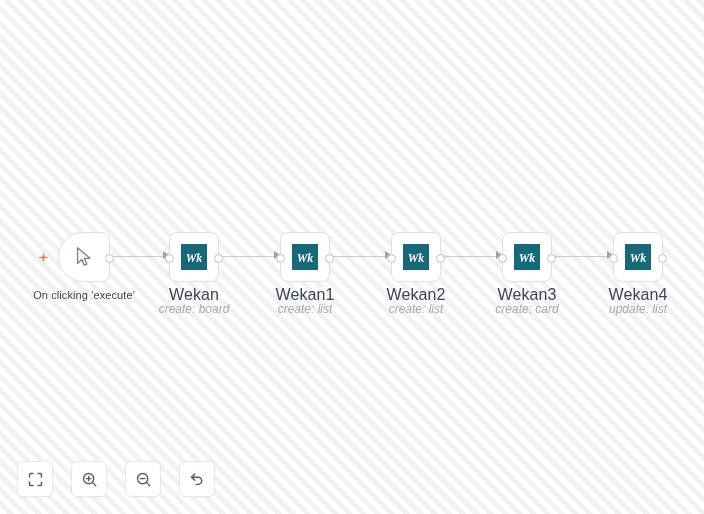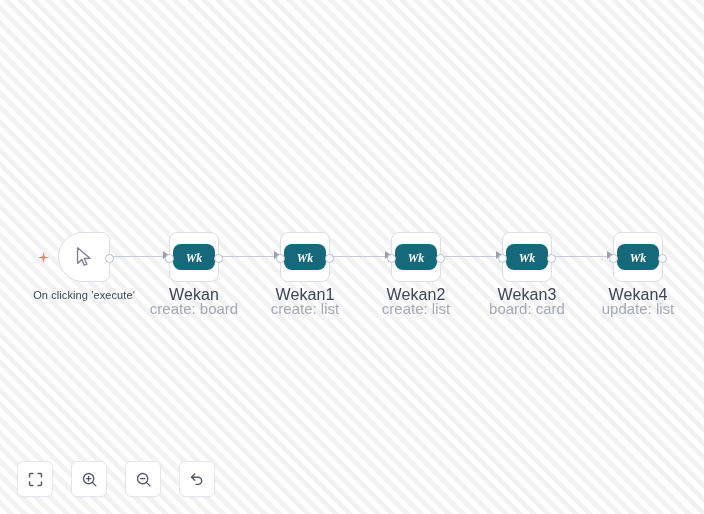--- a/index.html
+++ b/index.html
@@ -66,23 +66,23 @@
   .node.trigger {
     width: 52px;
   }
   .node.trigger .node-card {
     width: 52px;
     border-radius: 26px 8px 8px 26px;
   }
 
   
   .wekan-logo {
-    width: 42px;
+    width: 26px;
     height: 26px;
-    border-radius: 8px;
+    border-radius: 0;
     background: #16697a;
     display: flex;
     align-items: center;
     justify-content: center;
     overflow: hidden;
   }
   .wekan-logo svg { display: block; }
 
   
   .cursor-icon {
@@ -131,24 +131,25 @@
     text-align: center;
     white-space: nowrap;
   }
   .node-title {
     font-size: 16px;
     color: #3c4556;
     line-height: 14px;
     letter-spacing: 0.1px;
   }
   .node-sub {
-    font-size: 15px;
+    font-size: 12px;
     color: #a3a9b4;
     line-height: 12px;
     margin-top: 1px;
+    font-style: italic;
   }
   .trigger-label .node-title {
     font-size: 11px;
     color: #3c4556;
   }
 
   
   .sparkle {
     position: absolute;
     left: 38px;
@@ -275,21 +276,21 @@
         <div class="port in"></div>
         <div class="wekan-logo">
           <svg width="26" height="26" viewBox="0 0 26 26">
             <text x="13" y="17.5" text-anchor="middle" font-family="'Liberation Serif', serif" font-style="italic" font-weight="bold" font-size="12" fill="#ffffff">Wk</text>
           </svg>
         </div>
         <div class="port out"></div>
       </div>
       <div class="node-label">
         <div class="node-title">Wekan3</div>
-        <div class="node-sub">board: card</div>
+        <div class="node-sub">create: card</div>
       </div>
     </div>
 
     <div class="node" style="left:613px;">
       <div class="node-card">
         <div class="port in"></div>
         <div class="wekan-logo">
           <svg width="26" height="26" viewBox="0 0 26 26">
             <text x="13" y="17.5" text-anchor="middle" font-family="'Liberation Serif', serif" font-style="italic" font-weight="bold" font-size="12" fill="#ffffff">Wk</text>
           </svg>

